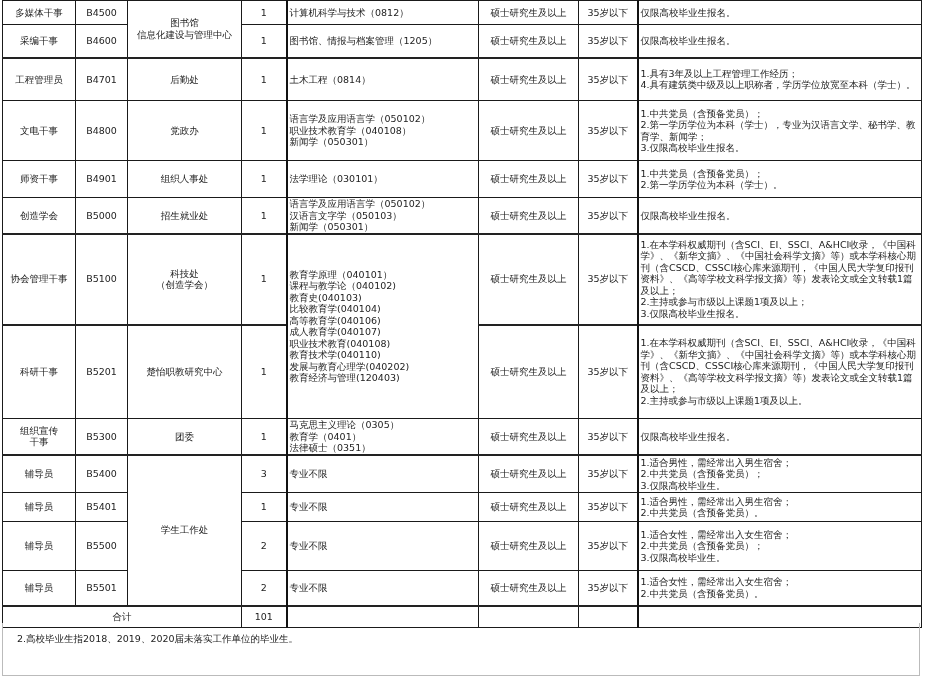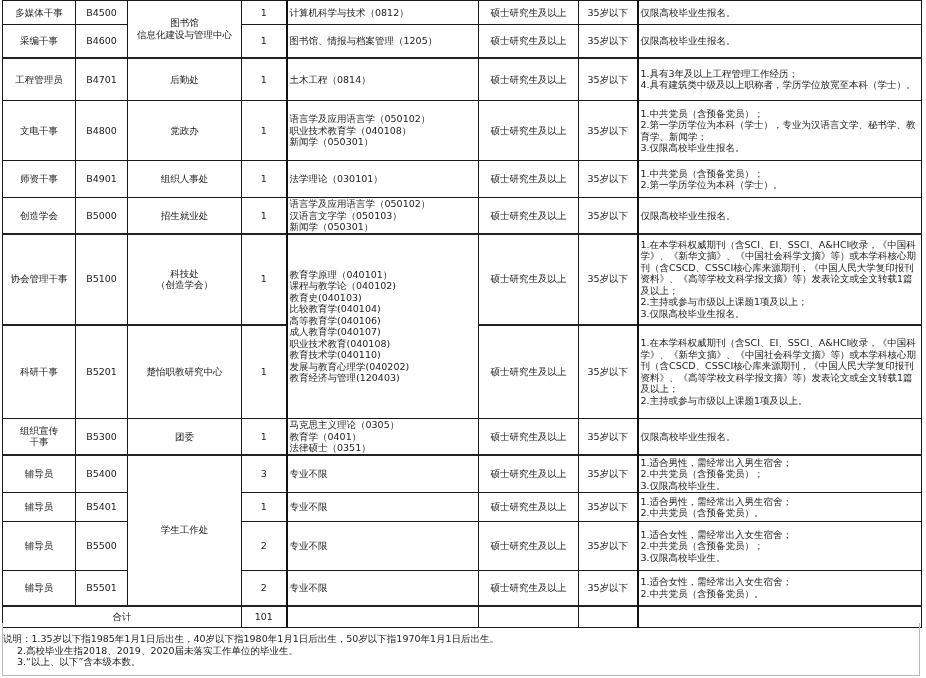--- a/index.html
+++ b/index.html
@@ -195,16 +195,14 @@
       <td class="c">101</td>
       <td class="l thickL"></td>
       <td class="c"></td>
       <td class="c"></td>
       <td class="l thickL"></td>
     </tr>
   </tbody>
 </table>
 
 <div class="notes">
-  <div>说明：1.35岁以下指1985年1月1日后出生，40岁以下指1980年1月1日后出生，50岁以下指1970年1月1日后出生。</div>
   <div class="ind">2.高校毕业生指2018、2019、2020届未落实工作单位的毕业生。</div>
-  <div class="ind">3.“以上、以下”含本级本数。</div>
 </div>
 
 </body></html>

